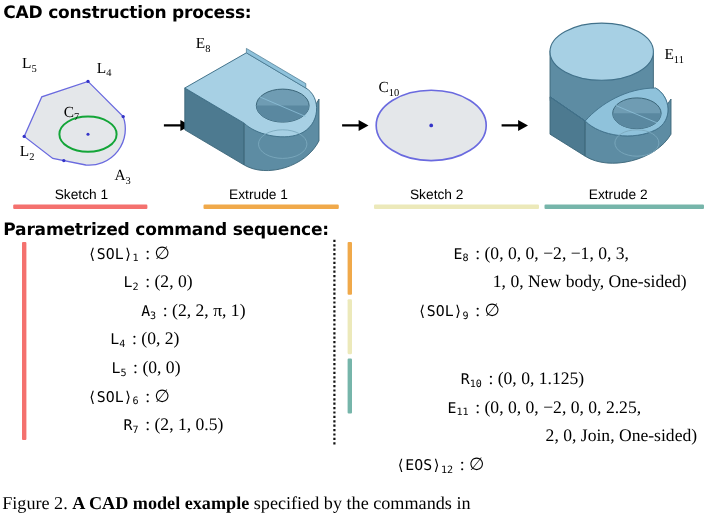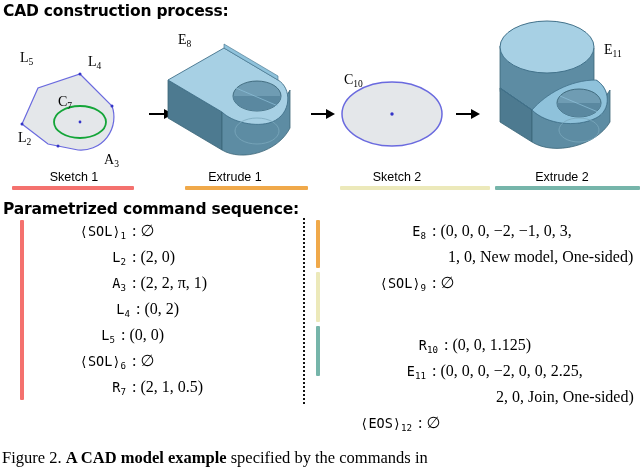--- a/index.html
+++ b/index.html
@@ -222,24 +222,24 @@
 
     <div class="col" id="col-left">
       <div class="cbar" style="background:#f4716e;top:2px;height:180px;"></div>
 
       <div class="cmdline" style="padding-left:14px;">
         <span class="lhs mono-tok"><span>⟨SOL⟩</span><sub>1</sub></span><span class="tok"> : </span><span class="rhs tok">∅</span>
       </div>
       <div class="cmdline" style="padding-left:14px;">
         <span class="lhs mono-tok"><span>L</span><sub>2</sub></span><span class="tok"> : </span><span class="rhs tok">(2, 0)</span>
       </div>
-      <div class="cmdline" style="padding-left:14px;">
+      <div class="cmdline" style="padding-left:30px;">
         <span class="lhs mono-tok"><span>A</span><sub>3</sub></span><span class="tok"> : </span><span class="rhs tok">(2, 2, π, 1)</span>
       </div>
-      <div class="cmdline" style="padding-left:18px;">
+      <div class="cmdline" style="padding-left:2px;">
         <span class="lhs mono-tok"><span>L</span><sub>4</sub></span><span class="tok"> : </span><span class="rhs tok">(0, 2)</span>
       </div>
       <div class="cmdline" style="padding-left:3px;">
         <span class="lhs mono-tok"><span>L</span><sub>5</sub></span><span class="tok"> : </span><span class="rhs tok">(0, 0)</span>
       </div>
       <div class="cmdline" style="padding-left:14px;">
         <span class="lhs mono-tok"><span>⟨SOL⟩</span><sub>6</sub></span><span class="tok"> : </span><span class="rhs tok">∅</span>
       </div>
       <div class="cmdline" style="padding-left:14px;">
         <span class="lhs mono-tok"><span>R</span><sub>7</sub></span><span class="tok"> : </span><span class="rhs tok">(2, 1, 0.5)</span>
@@ -248,21 +248,21 @@
 
     <div class="col" id="col-right">
       <div class="cbar" style="background:#f0a94a;top:2px;height:48px;"></div>
       <div class="cbar" style="background:#ece9ba;top:54px;height:50px;"></div>
       <div class="cbar" style="background:#76b5aa;top:108px;height:50px;"></div>
 
       <div class="cmdline" style="padding-left:14px;">
         <span class="lhs mono-tok"><span>E</span><sub>8</sub></span><span class="tok"> : </span><span class="rhs tok">(0, 0, 0, −2, −1, 0, 3,</span>
       </div>
       <div class="cmdline cont" style="padding-left:14px;">
-        <span class="rhs tok">1, 0, New model, One-sided)</span>
+        <span class="rhs tok">1, 0, New body, One-sided)</span>
       </div>
       <div class="cmdline" style="padding-left:14px;">
         <span class="lhs mono-tok"><span>⟨SOL⟩</span><sub>9</sub></span><span class="tok"> : </span><span class="rhs tok">∅</span>
       </div>
       <div class="cmdline" style="padding-left:26px;margin-top:36px;">
         <span class="lhs mono-tok"><span>R</span><sub>10</sub></span><span class="tok"> : </span><span class="rhs tok">(0, 0, 1.125)</span>
       </div>
       <div class="cmdline" style="padding-left:14px;">
         <span class="lhs mono-tok"><span>E</span><sub>11</sub></span><span class="tok"> : </span><span class="rhs tok">(0, 0, 0, −2, 0, 0, 2.25,</span>
       </div>

